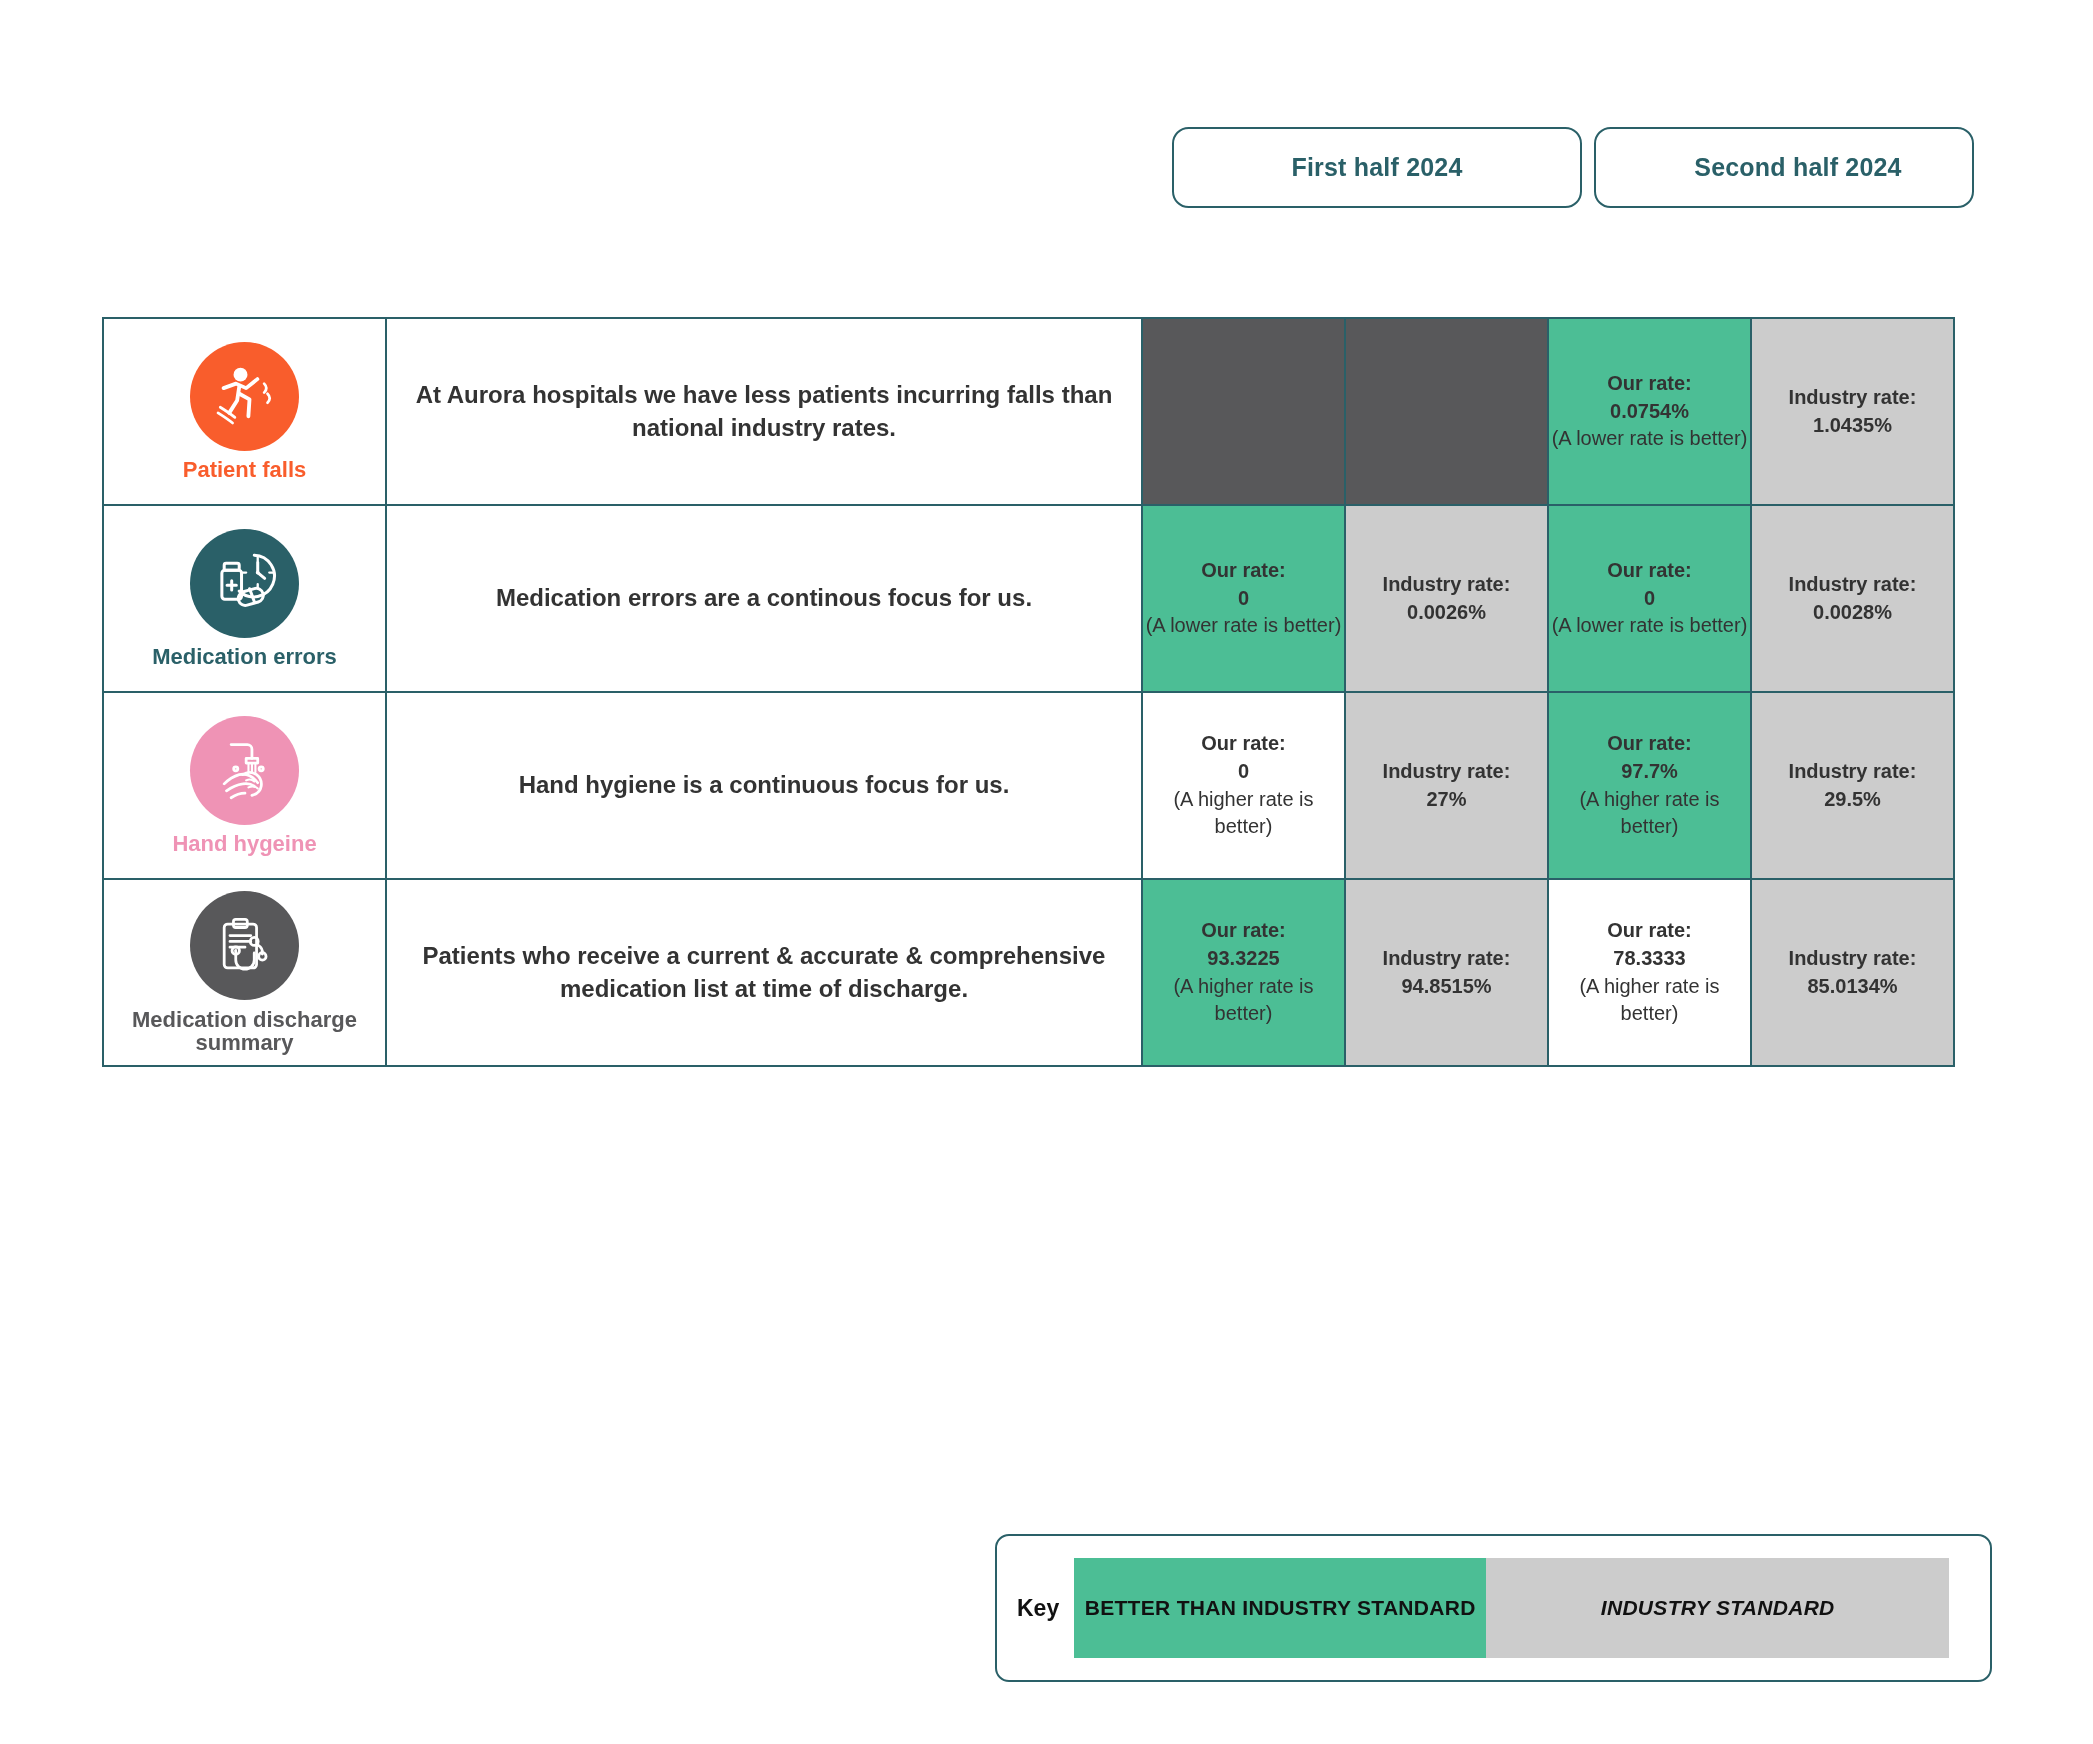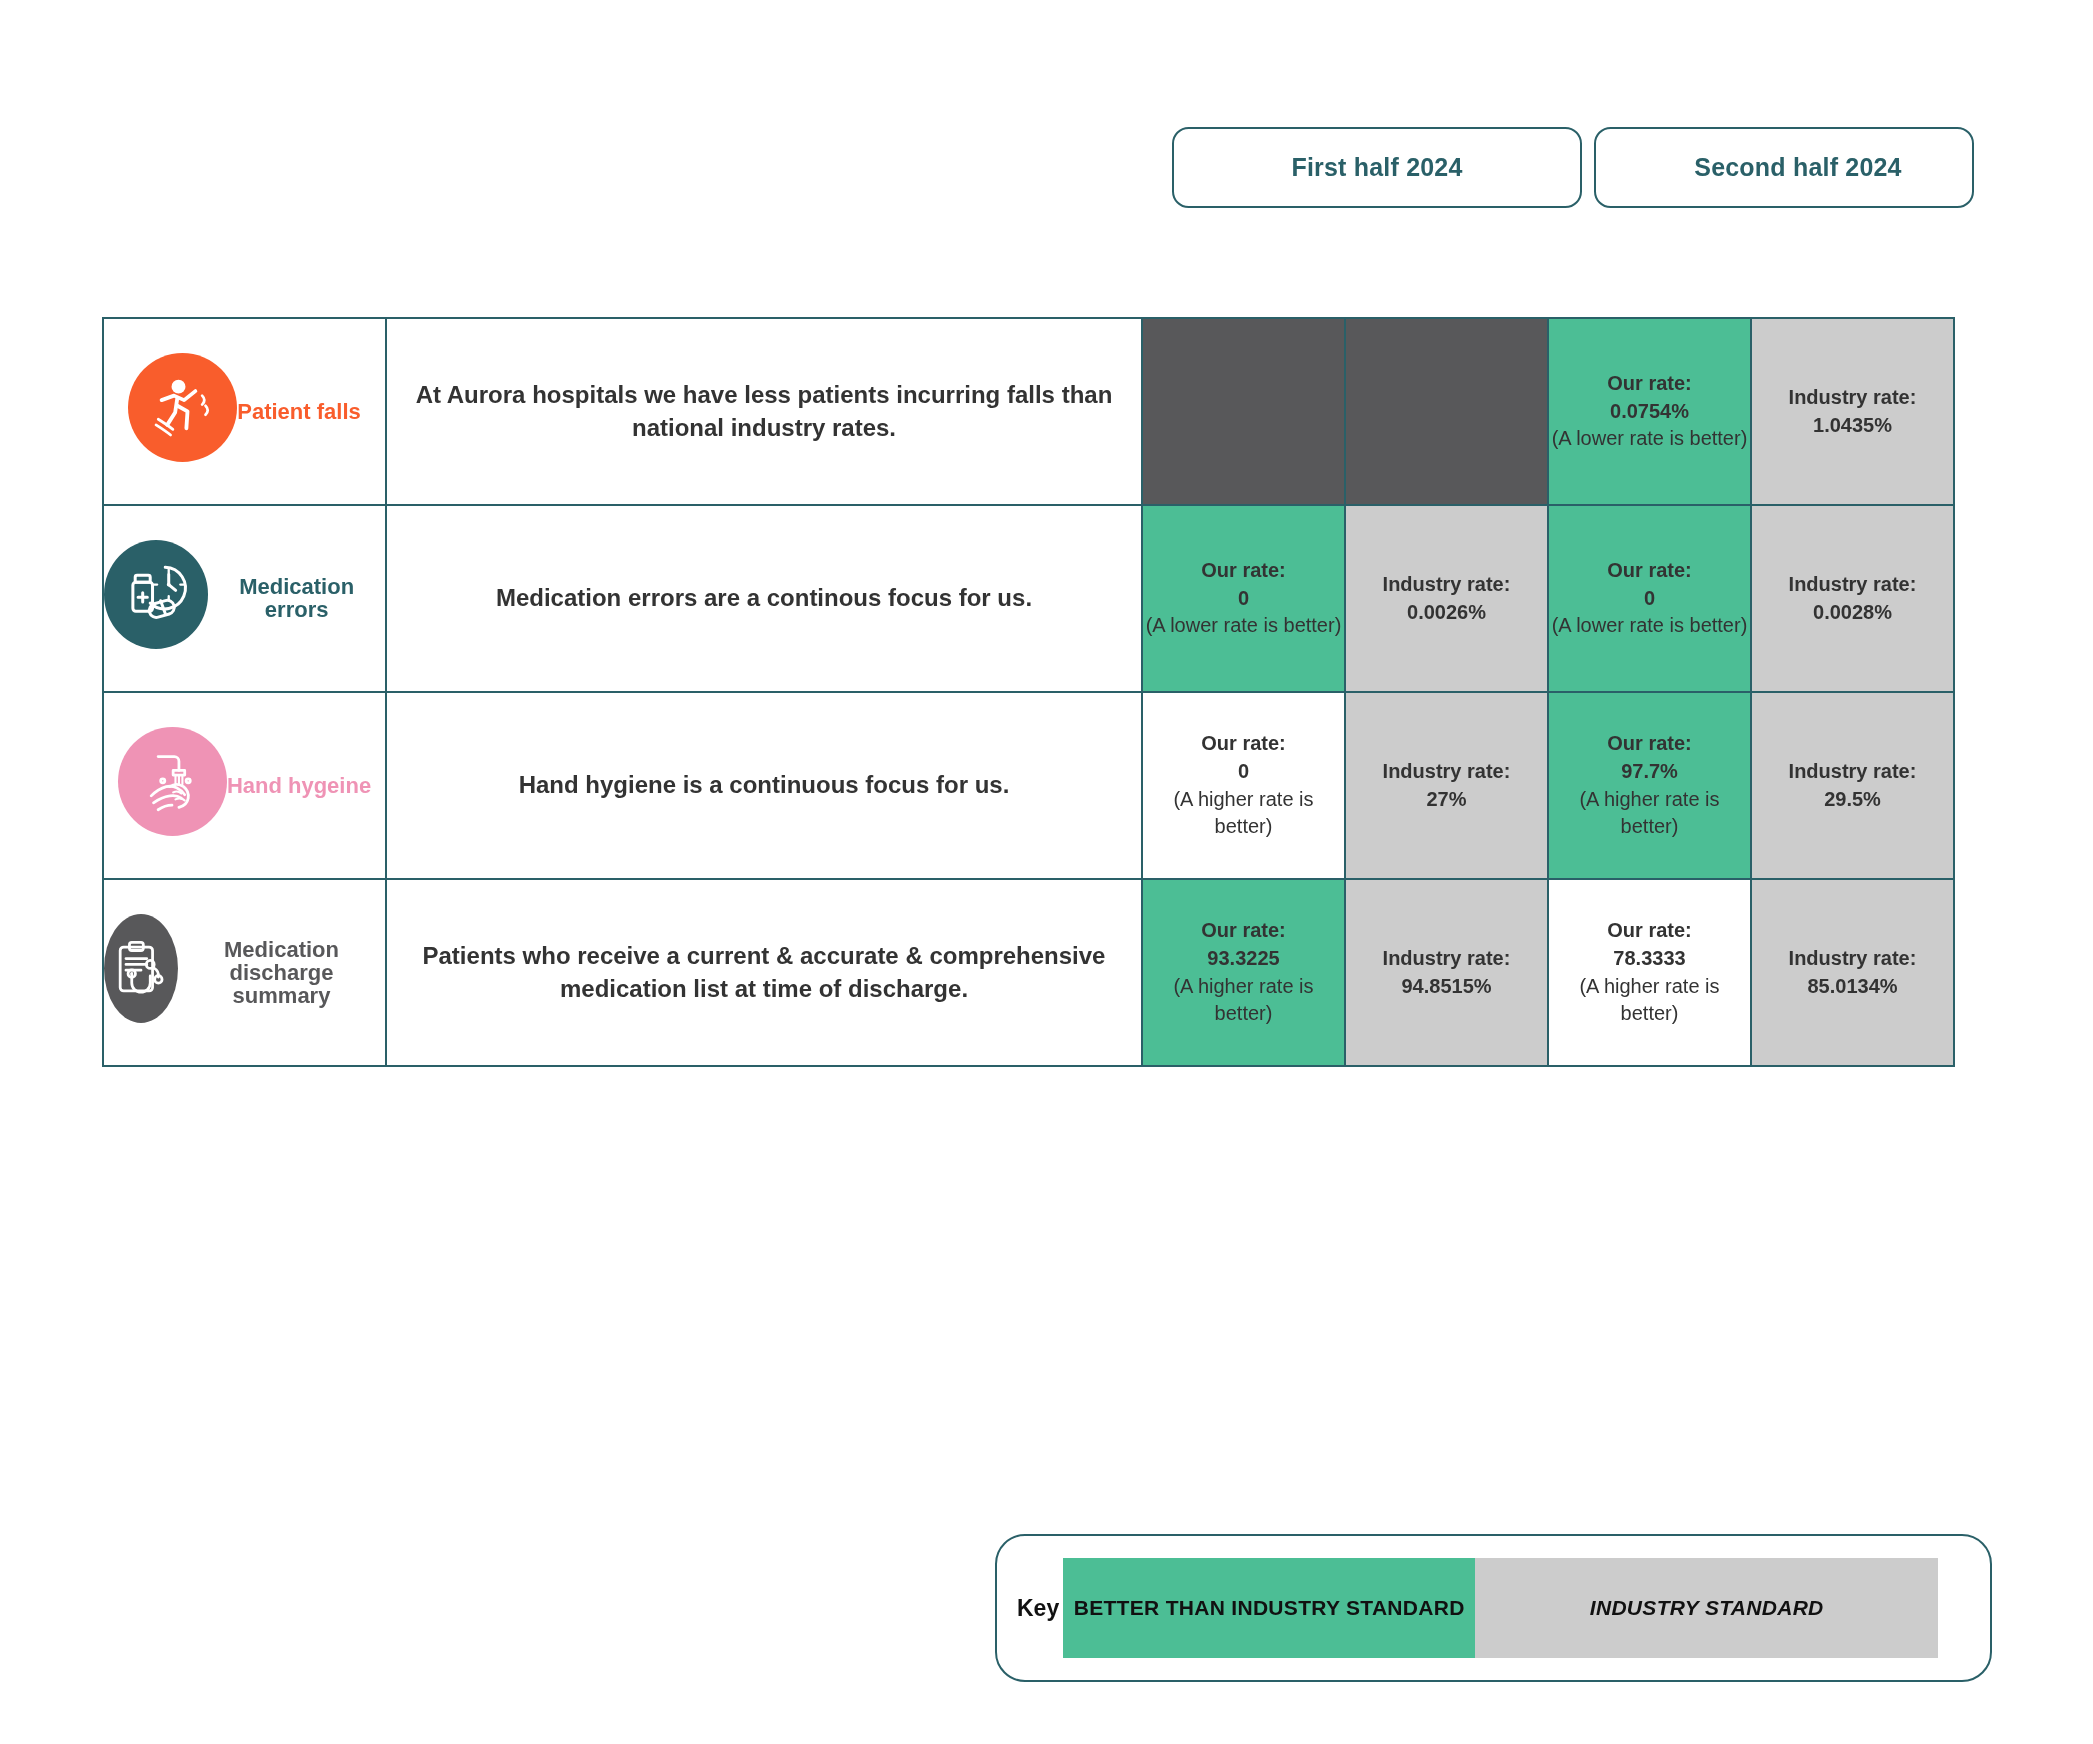--- a/index.html
+++ b/index.html
@@ -50,21 +50,21 @@
   }
   .col-icon{width:283px;}
   .col-desc{width:756px;}
   .col-data{width:203px;}
 
   .icon-cell{
     padding:11px 5.5px 9.2px 5.5px;
     height:185px;
   }
   .icon-wrap{
-    display:flex;flex-direction:row;align-items:center;justify-content:center;
+    display:flex;flex-direction:column;align-items:center;justify-content:center;
   }
   .circle-icon{
     width:109px;height:109px;border-radius:50%;
     display:flex;align-items:center;justify-content:center;
     margin-bottom:7.4px;
   }
   .circle-icon svg{display:block;}
   .icon-label{
     font-size:22px;font-weight:bold;line-height:1.05;
     max-width:268px;
@@ -91,25 +91,25 @@
   .bg-dark{background:#58585a;}
   .bg-white{background:#ffffff;}
 
   
   .key-box{
     position:absolute;
     left:995px; top:1534px;
     width:997px; height:148px;
     box-sizing:border-box;
     border:2.8px solid #2a6068;
-    border-radius:30px;
+    border-radius:14px;
     background:#ffffff;
     display:flex;align-items:center;
     padding:0 20px;
-    gap:4px;
+    gap:15px;
   }
   .key-label{
     font-size:23px;font-weight:bold;color:#111111;
     white-space:nowrap;
   }
   .key-swatches{display:flex;flex:1;height:100px;}
   .key-swatch{
     flex:1;
     display:flex;align-items:center;justify-content:center;
     text-align:center;

